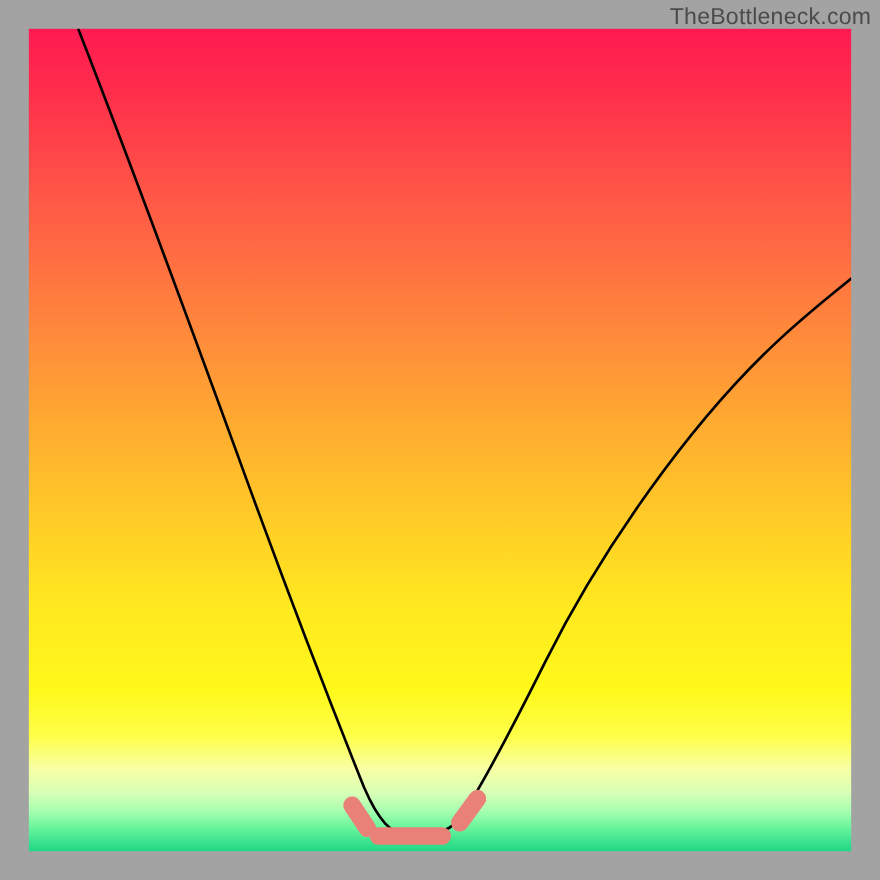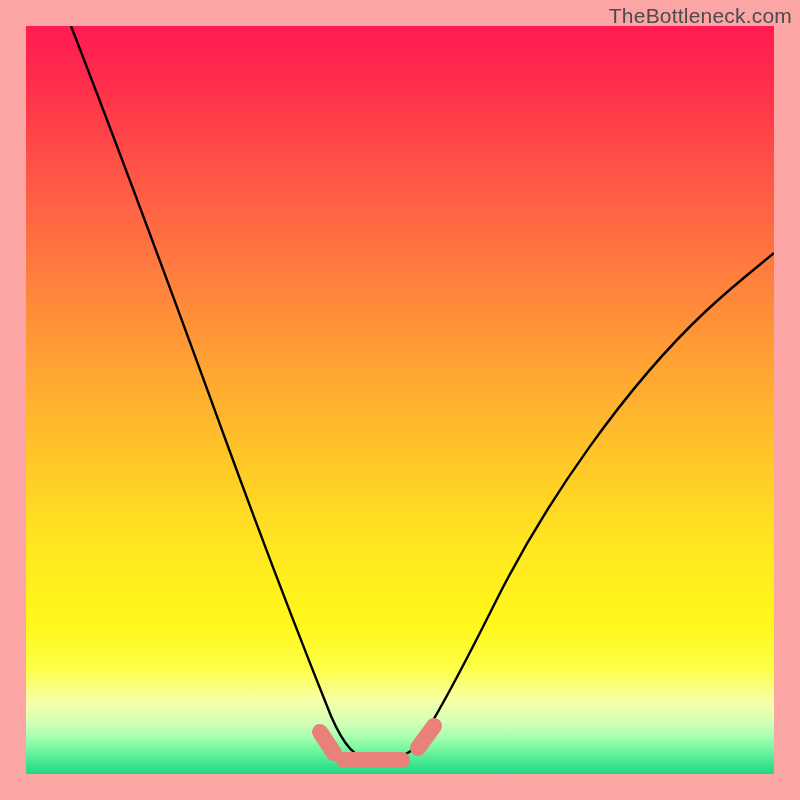--- a/index.html
+++ b/index.html
@@ -10,21 +10,21 @@
     overflow: hidden;
     background: #000;
     font-family: Arial, Helvetica, sans-serif;
   }
   .frame {
     position: absolute;
     left: 0;
     top: 0;
     width: 800px;
     height: 800px;
-    background: #fca5a5;
+    background: #a3a3a3;
   }
   .plot {
     position: absolute;
     left: 26px;
     top: 26px;
     width: 748px;
     height: 748px;
     overflow: hidden;
   }
   .gradient {

